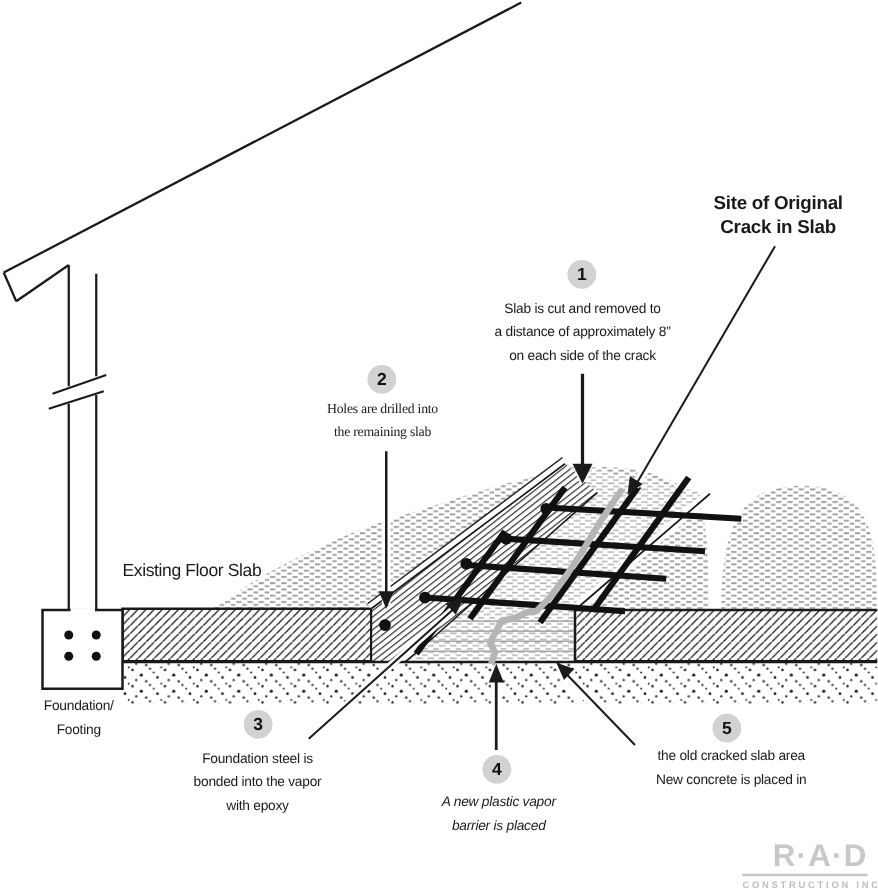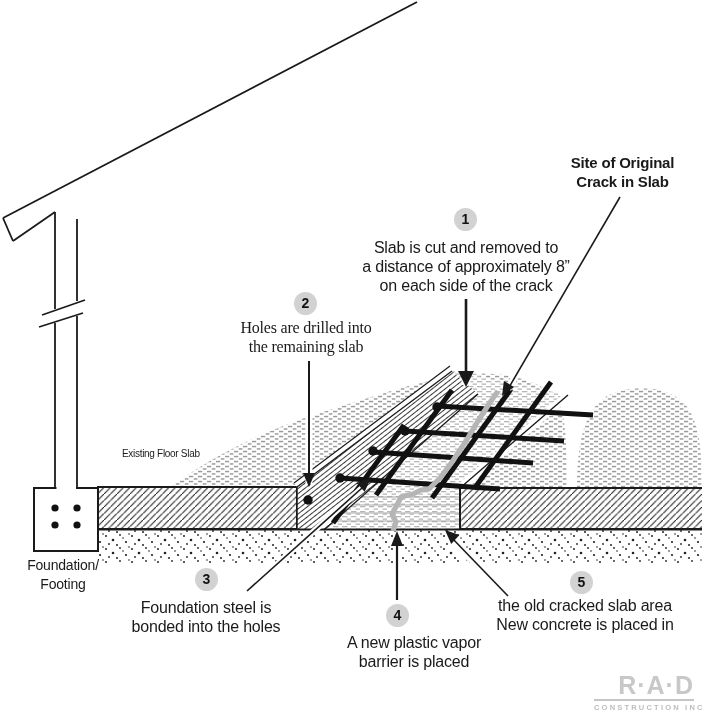--- a/index.html
+++ b/index.html
@@ -2,32 +2,32 @@
 <html><head>
 <meta charset="utf-8">
 <style>
   html,body{margin:0;padding:0;background:#fff;}
   .stage{
     position:relative;width:702px;height:715px;background:#ffffff;overflow:hidden;
     font-family:"Liberation Sans", sans-serif;color:#1a1a1a;
   }
   .stage svg{position:absolute;left:0;top:0;}
   .note{
-    position:absolute;text-align:center;font-size:16px;line-height:19px;
+    position:absolute;text-align:center;font-size:11px;line-height:19px;
     letter-spacing:-0.2px;color:#1a1a1a;white-space:nowrap;
   }
   .note.bold{font-weight:bold;font-size:15px;letter-spacing:-0.2px;}
   .badge{
     position:absolute;width:23px;height:23px;border-radius:50%;
     background:#d2d2d2;color:#111;font-weight:bold;font-size:14px;
     line-height:23px;text-align:center;
   }
   .slab-label{
-    position:absolute;font-size:10px;letter-spacing:-0.3px;background:#ffffff;
-    padding:0 3px;white-space:nowrap;margin-left:24px;
+    position:absolute;font-size:14px;letter-spacing:-0.3px;background:#ffffff;
+    padding:0 3px;white-space:nowrap;
   }
   .logo{position:absolute;left:594px;top:672px;width:100px;text-align:right;}
   .logo .big{
     font-size:25px;font-weight:bold;color:#c8c8c8;letter-spacing:1px;line-height:26px;
   }
   .logo .sub{
     margin-top:1px;border-top:2px solid #c6c6c6;padding-top:2px;
     font-size:7.5px;font-weight:bold;letter-spacing:2.2px;color:#bdbdbd;white-space:nowrap;
   }
 </style>
@@ -194,39 +194,40 @@
   <div>Slab is cut and removed to</div>
   <div>a distance of approximately 8”</div>
   <div>on each side of the crack</div>
 </div>
 <div class="note" style="left:216px;top:318px;width:180px;font-family:Liberation Serif, serif;">
   <div>Holes are drilled into</div>
   <div>the remaining slab</div>
 </div>
 <div class="note" style="left:116px;top:598px;width:180px;">
   <div>Foundation steel is</div>
-  <div>bonded into the holes</div>
-</div>
-<div class="note" style="left:324px;top:633px;width:180px;">
+  <div>bonded into the vapor</div>
+  <div>with epoxy</div>
+</div>
+<div class="note" style="left:309px;top:633px;width:180px;font-style:italic;">
   <div>A new plastic vapor</div>
   <div>barrier is placed</div>
 </div>
 <div class="note" style="left:495px;top:596px;width:180px;">
   <div>the old cracked slab area</div>
   <div>New concrete is placed in</div>
 </div>
 
 <div class="note bold" style="left:540px;top:153px;width:165px;">
   <div>Site of Original</div>
   <div>Crack in Slab</div>
 </div>
 
 <div class="slab-label" style="left:95px;top:448px;">Existing Floor Slab</div>
 
-<div class="note" style="left:13px;top:556px;width:100px;font-size:14px;">
+<div class="note" style="left:13px;top:556px;width:100px;font-size:11px;">
   <div>Foundation/</div>
   <div>Footing</div>
 </div>
 
 <div class="logo">
   <div class="big">R·A·D</div>
   <div class="sub">CONSTRUCTION INC.</div>
 </div>
 
 </div>

